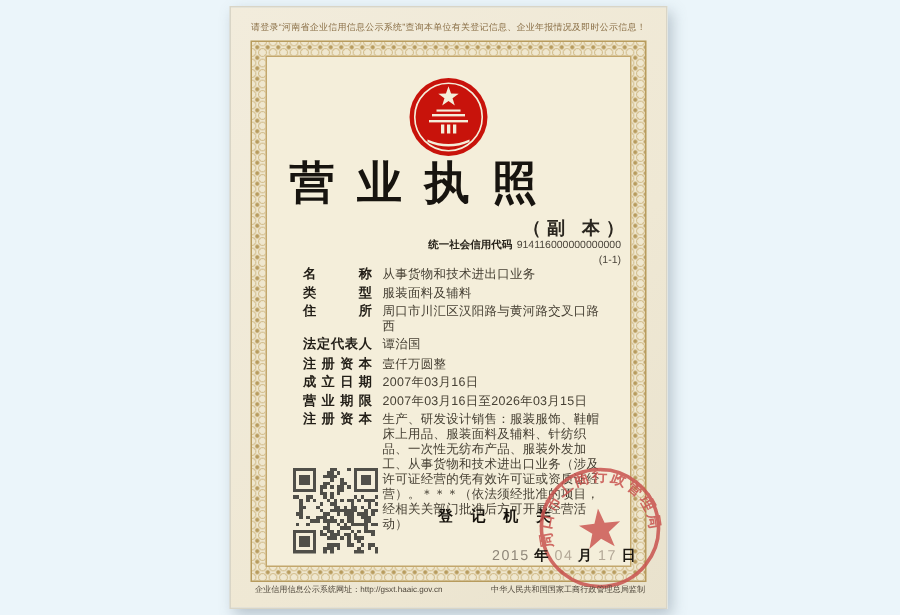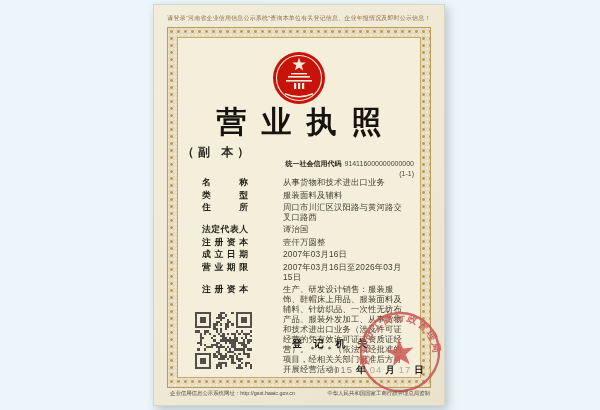--- a/index.html
+++ b/index.html
@@ -26,36 +26,36 @@
     background:
       radial-gradient(circle,#b89c5e 1.1px,rgba(0,0,0,0) 1.7px) 0 0/7px 7px,
       radial-gradient(circle,rgba(0,0,0,0) 2.1px,#c8ae74 2.4px,rgba(0,0,0,0) 3.2px) 3.5px 3.5px/7px 7px,
       #efe7cf;
   }
   .frame-inner{
     position:absolute;inset:9px;background:#f4eeda;border:1px solid #c3a76c;
   }
   .emblem{position:absolute;left:50%;top:12px;transform:translateX(-50%);}
   .title{
-    position:absolute;top:64px;left:0;right:0;text-align:center;
+    position:absolute;top:64px;left:0;right:0;
     font-size:30px;font-weight:bold;color:#17140f;
     letter-spacing:15px;text-indent:15px;white-space:nowrap;
   }
   .subtitle{
-    position:absolute;top:106px;left:0;right:0;text-align:left;
+    position:absolute;top:106px;left:0;right:0;text-align:right;
     font-size:12px;font-weight:bold;color:#2a261f;letter-spacing:4px;text-indent:4px;
   }
   .codeblock{
     position:absolute;top:121px;right:6px;text-align:right;line-height:9px;
   }
   .codeline{font-size:7px;color:#4a443a;}
   .codeline b{color:#262219;font-weight:bold;margin-right:3px;}
   .pageno{font-size:7px;color:#4a443a;margin-top:1px;}
   .fields{position:absolute;left:24px;top:140px;width:200px;}
-  .row{display:flex;align-items:flex-start;margin-bottom:2.6px;gap:28px;}
+  .row{display:flex;align-items:flex-start;margin-bottom:2.6px;}
   .flabel{
     display:inline-block;flex:0 0 46px;margin-right:7px;
     font-size:8.8px;font-weight:bold;color:#221e17;line-height:9.8px;
     text-align:justify;text-align-last:justify;
   }
   .fvalue{
     flex:1;font-size:8.3px;color:#464034;line-height:9.9px;letter-spacing:.2px;
     width:174px;max-width:174px;
   }
   .qr{position:absolute;left:17px;top:274px;width:57px;height:57px;opacity:.88;}

